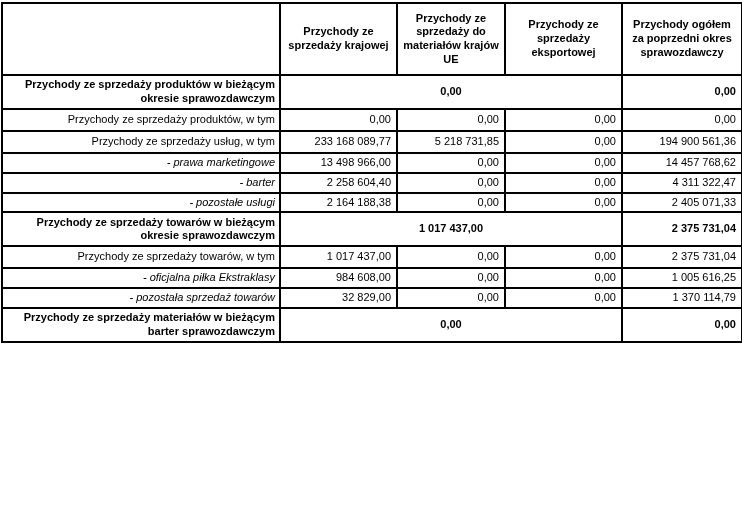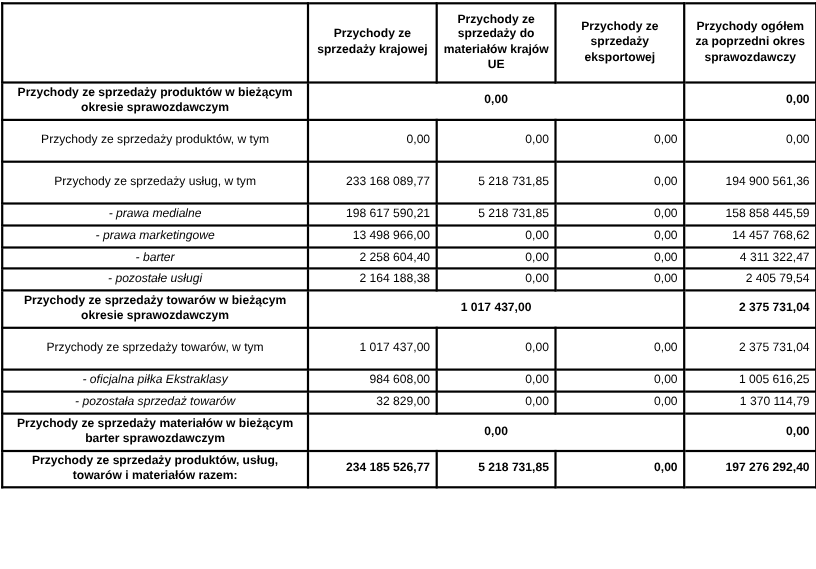--- a/index.html
+++ b/index.html
@@ -38,38 +38,38 @@
     border-bottom: 2px solid #000000;
     background: #ffffff;
   }
   table.revenue thead th {
     font-weight: bold;
     text-align: center;
     padding: 3px 4px;
     height: 72px;
   }
   td.label {
-    text-align: center;
+    text-align: right;
     padding: 2px 4px 2px 4px;
   }
   td.num {
     text-align: right;
     padding: 2px 5px 2px 2px;
     white-space: nowrap;
   }
   td.merged {
     text-align: center;
     font-weight: bold;
     padding: 2px 4px;
     white-space: nowrap;
   }
   tr.section-row td.label { font-weight: bold; }
   tr.section-row td.num   { font-weight: bold; }
   tr.section-row td       { height: 34px; }
-  tr.detail-row td        { height: 38px; }
+  tr.detail-row td        { height: 22px; }
   tr.subitem-row td       { height: 18px; }
   tr.subitem-row td.label { font-style: italic; }
   tr.total-row td         { height: 32px; font-weight: bold; }
   
   tr.after-section td { border-top-width: 1px; }
 </style>
 </head>
 <body>
 
 <div class="page">
@@ -104,46 +104,39 @@
           <td class="num">0,00</td>
         </tr>
         <tr class="detail-row after-section">
           <td class="label">Przychody ze sprzedaży usług, w tym</td>
           <td class="num">233 168 089,77</td>
           <td class="num">5 218 731,85</td>
           <td class="num">0,00</td>
           <td class="num">194 900 561,36</td>
         </tr>
         <tr class="subitem-row">
-          <td class="label">- prawa medialne</td>
-          <td class="num">198 617 590,21</td>
-          <td class="num">5 218 731,85</td>
-          <td class="num">0,00</td>
-          <td class="num">158 858 445,59</td>
-        </tr>
-        <tr class="subitem-row">
           <td class="label">- prawa marketingowe</td>
           <td class="num">13 498 966,00</td>
           <td class="num">0,00</td>
           <td class="num">0,00</td>
           <td class="num">14 457 768,62</td>
         </tr>
         <tr class="subitem-row">
           <td class="label">- barter</td>
           <td class="num">2 258 604,40</td>
           <td class="num">0,00</td>
           <td class="num">0,00</td>
           <td class="num">4 311 322,47</td>
         </tr>
         <tr class="subitem-row">
           <td class="label">- pozostałe usługi</td>
           <td class="num">2 164 188,38</td>
           <td class="num">0,00</td>
           <td class="num">0,00</td>
-          <td class="num">2 405 79,54</td>
+          <td class="num">2 405 071,33</td>
         </tr>
         <tr class="section-row">
           <td class="label">Przychody ze sprzedaży towarów w bieżącym okresie sprawozdawczym</td>
           <td class="merged" colspan="3">1 017 437,00</td>
           <td class="num">2 375 731,04</td>
         </tr>
         <tr class="detail-row after-section">
           <td class="label">Przychody ze sprzedaży towarów, w tym</td>
           <td class="num">1 017 437,00</td>
           <td class="num">0,00</td>
@@ -162,22 +155,15 @@
           <td class="num">32 829,00</td>
           <td class="num">0,00</td>
           <td class="num">0,00</td>
           <td class="num">1 370 114,79</td>
         </tr>
         <tr class="section-row">
           <td class="label">Przychody ze sprzedaży materiałów w bieżącym barter sprawozdawczym</td>
           <td class="merged" colspan="3">0,00</td>
           <td class="num">0,00</td>
         </tr>
-        <tr class="total-row">
-          <td class="label">Przychody ze sprzedaży produktów, usług, towarów i materiałów razem:</td>
-          <td class="num">234 185 526,77</td>
-          <td class="num">5 218 731,85</td>
-          <td class="num">0,00</td>
-          <td class="num">197 276 292,40</td>
-        </tr>
       </tbody>
   </table>
 </div>
 
 </body></html>

